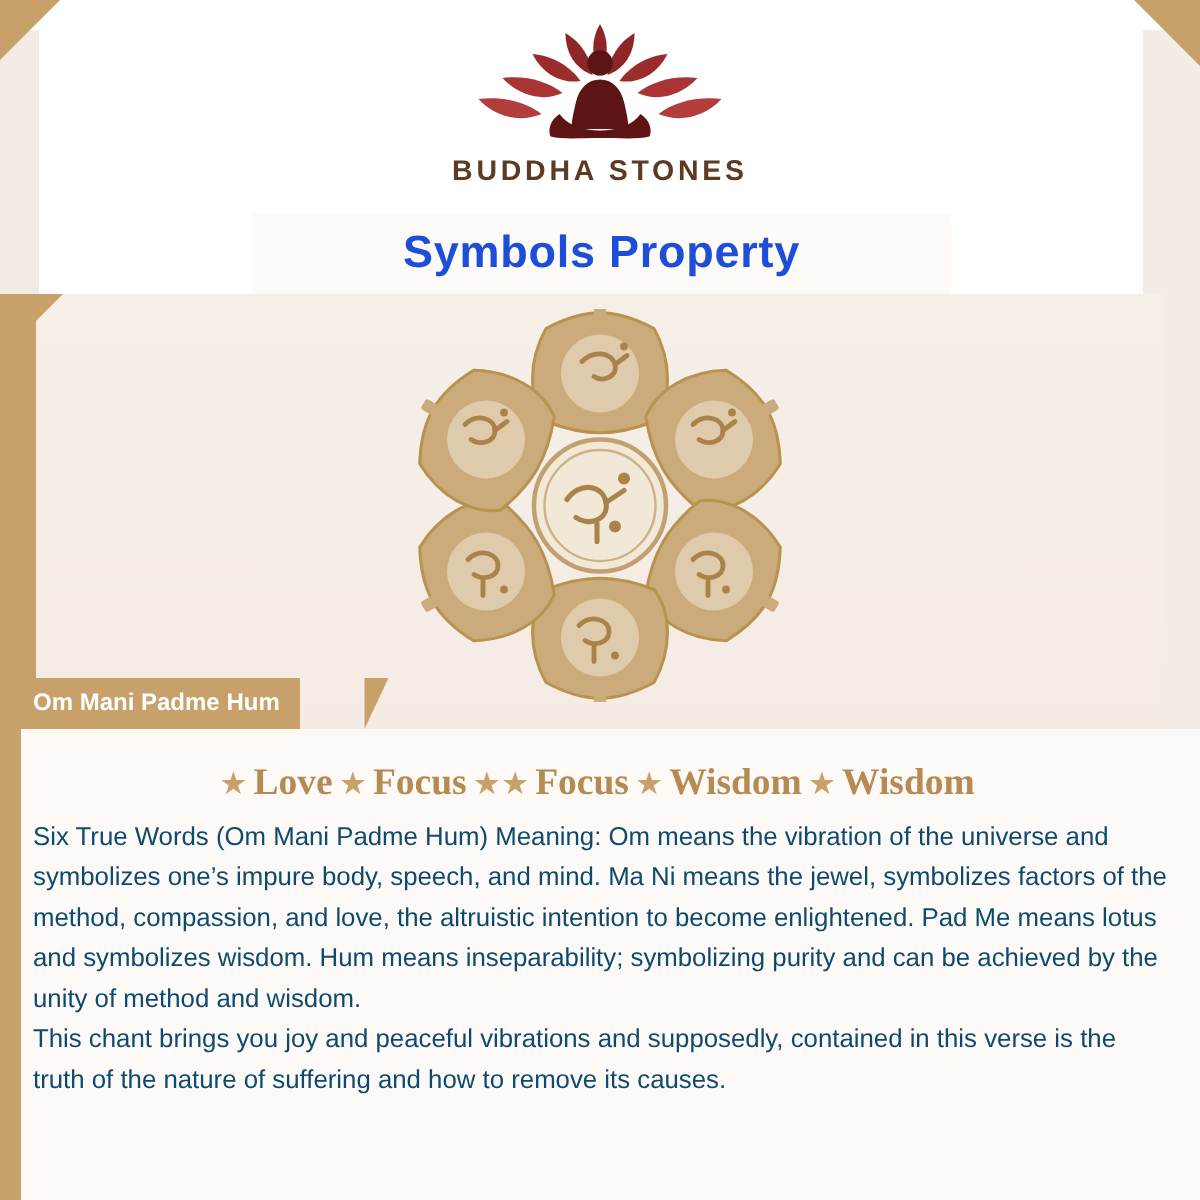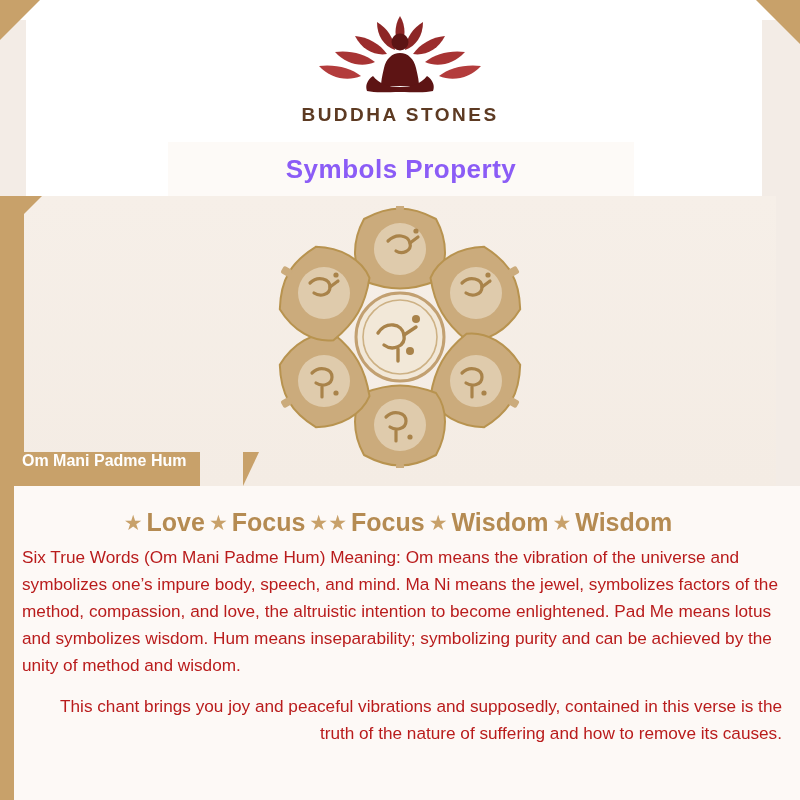--- a/index.html
+++ b/index.html
@@ -110,43 +110,43 @@
   .title-bar {
     position: absolute;
     top: 142px; left: 168px;
     width: 466px; height: 54px;
     background: #fdfaf7;
     display: flex;
     align-items: center;
     justify-content: center;
   }
   .title-text {
-    font-size: 26px;
+    font-size: 30px;
     font-weight: bold;
-    color: #8b5cf6;
+    color: #1d4ed8;
     letter-spacing: 0.5px;
     font-family: "Liberation Sans", sans-serif;
   }
 
   
   .mandala-wrap {
     position: absolute;
     top: 206px; left: 0;
     width: 800px;
     text-align: center;
   }
 
   
   .tag {
     position: absolute;
     top: 452px; left: 0;
     height: 34px;
     background: #c8a16a;
     display: flex;
-    align-items: flex-start;
+    align-items: center;
     padding-left: 22px;
     padding-right: 14px;
     color: #ffffff;
     font-size: 16px;
     font-weight: bold;
     z-index: 5;
   }
   .tag-tail {
     position: absolute;
     top: 452px; left: 243px;
@@ -163,45 +163,44 @@
     width: 800px;
     display: flex;
     align-items: center;
     justify-content: center;
     gap: 0px;
   }
   .kw {
     color: #b58b52;
     font-size: 25px;
     font-weight: bold;
-    font-family: Liberation Sans, sans-serif;
+    font-family: Liberation Serif, serif;
     padding: 0 4px;
   }
   .kw-star {
     color: #c8a16a;
     font-size: 21px;
     line-height: 1;
   }
 
   
   .body-text {
     position: absolute;
     top: 544px; left: 22px;
     width: 760px;
-    color: #b91c1c;
+    color: #0c4a6e;
     font-size: 17.2px;
     line-height: 27px;
     font-family: "Liberation Sans", sans-serif;
   }
   .body-text p {
     margin: 0 0 0 0;
   }
   .body-text p + p {
-    margin-top: 14px;
-    text-align: right;
+    margin-top: 0;
   }
 </style>
 </head>
 <body>
 
 <div class="page">
 
   <div class="white-sheet"></div>
   <div class="white-sheet2"></div>
   <div class="corner-tl"></div>

